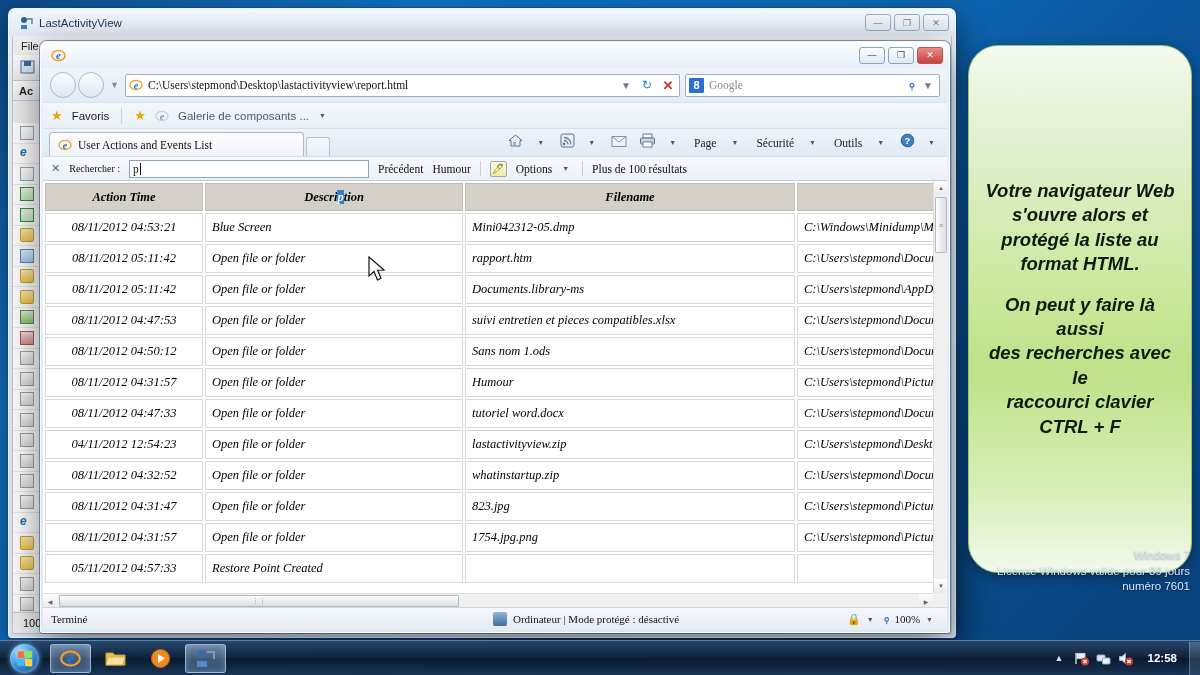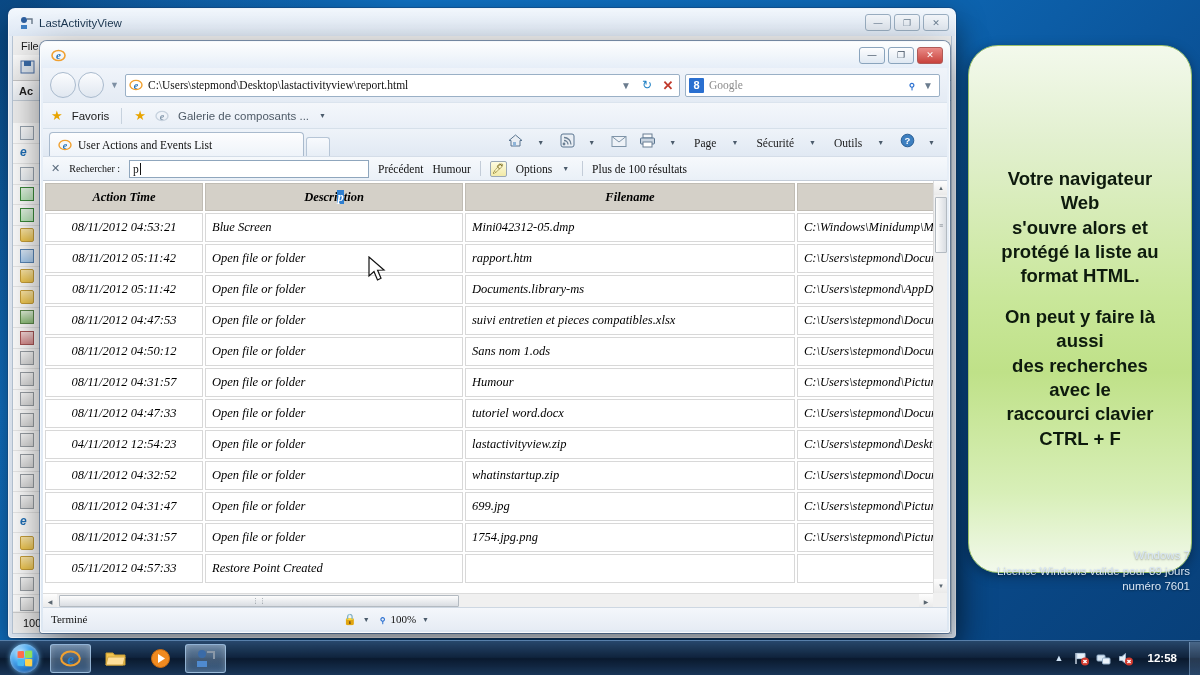--- a/index.html
+++ b/index.html
@@ -171,21 +171,21 @@
   #ie-status .st-right { display:flex; align-items:center; gap:5px; padding-right:10px; }
   .lockico { color:#4a6478; font-size:11px; }
   .zoomico { color:#2a6fd0; font-size:12px; font-weight:bold; transform:rotate(-45deg); }
   .zoomtxt { font-family:"Liberation Serif", serif; font-size:11px; }
 
   
   #callout { position:absolute; left:968px; top:45px; width:224px; height:528px;
              border-radius:30px; border:1px solid #9ac06a;
              background:linear-gradient(180deg,#f3f9ec 0%,#e2f0cf 18%,#c9e79a 48%,#bfe188 62%,#d8efb8 85%,#f2f9ec 100%);
              box-shadow:0 3px 12px rgba(0,0,0,0.35);
-             display:flex; align-items:center; justify-content:center; padding:0 24px; }
+             display:flex; align-items:center; justify-content:center; padding:0 12px;font-style:italic; }
   #callout-text { text-align:center; font-size:18.5px; line-height:1.32; font-weight:bold; color:#0d1a0d; }
   #callout-text .blank { display:block; height:16px; }
 
   
   #watermark { position:absolute; right:10px; bottom:45px; text-align:right; color:#d8e6f5;
                font-size:11.5px; line-height:1.35; text-shadow:0 1px 2px rgba(0,0,0,0.4); }
 
   
   #taskbar { position:absolute; left:0; right:0; bottom:0; height:35px;
              background:linear-gradient(180deg, rgba(40,70,105,0.96) 0%, rgba(16,34,58,0.97) 48%, rgba(10,24,44,0.98) 52%, rgba(26,52,84,0.96) 100%);
@@ -537,21 +537,21 @@
                 </tr>
                 <tr>
                   <td class="c1">08/11/2012 04:32:52</td>
                   <td class="c2">Open file or folder</td>
                   <td class="c3">whatinstartup.zip</td>
                   <td class="c4">C:\Users\stepmond\Documents\w</td>
                 </tr>
                 <tr>
                   <td class="c1">08/11/2012 04:31:47</td>
                   <td class="c2">Open file or folder</td>
-                  <td class="c3">699.jpg</td>
+                  <td class="c3">823.jpg</td>
                   <td class="c4">C:\Users\stepmond\Pictures\Hum</td>
                 </tr>
                 <tr>
                   <td class="c1">08/11/2012 04:31:57</td>
                   <td class="c2">Open file or folder</td>
                   <td class="c3">1754.jpg.png</td>
                   <td class="c4">C:\Users\stepmond\Pictures\Hum</td>
                 </tr>
                 <tr>
                   <td class="c1">05/11/2012 04:57:33</td>
@@ -578,20 +578,24 @@
 
         <span style="position:absolute;left:325px;top:75px;">
           <svg width="20" height="27" viewBox="0 0 20 27">
             <path d="M1 1 L1 20 L6 15.5 L9.5 24 L13 22.3 L9.6 14.2 L16 14 Z" fill="#fff" stroke="#111" stroke-width="1.2"></path>
           </svg>
         </span>
       </div>
 
       <div id="ie-status">
         <span class="st-done">Terminé</span>
+        <span class="st-zone">
+          <span id="zone-ico"></span>
+          <span class="st-zone-txt">Ordinateur | Mode protégé : désactivé</span>
+        </span>
         <span class="st-right">
           <span class="lockico">🔒</span>
           <span class="caret">▼</span>
           <span class="zoomico">⌕</span>
           <span class="zoomtxt">100%</span>
           <span class="caret">▼</span>
         </span>
       </div>
     </div>
   </div>

